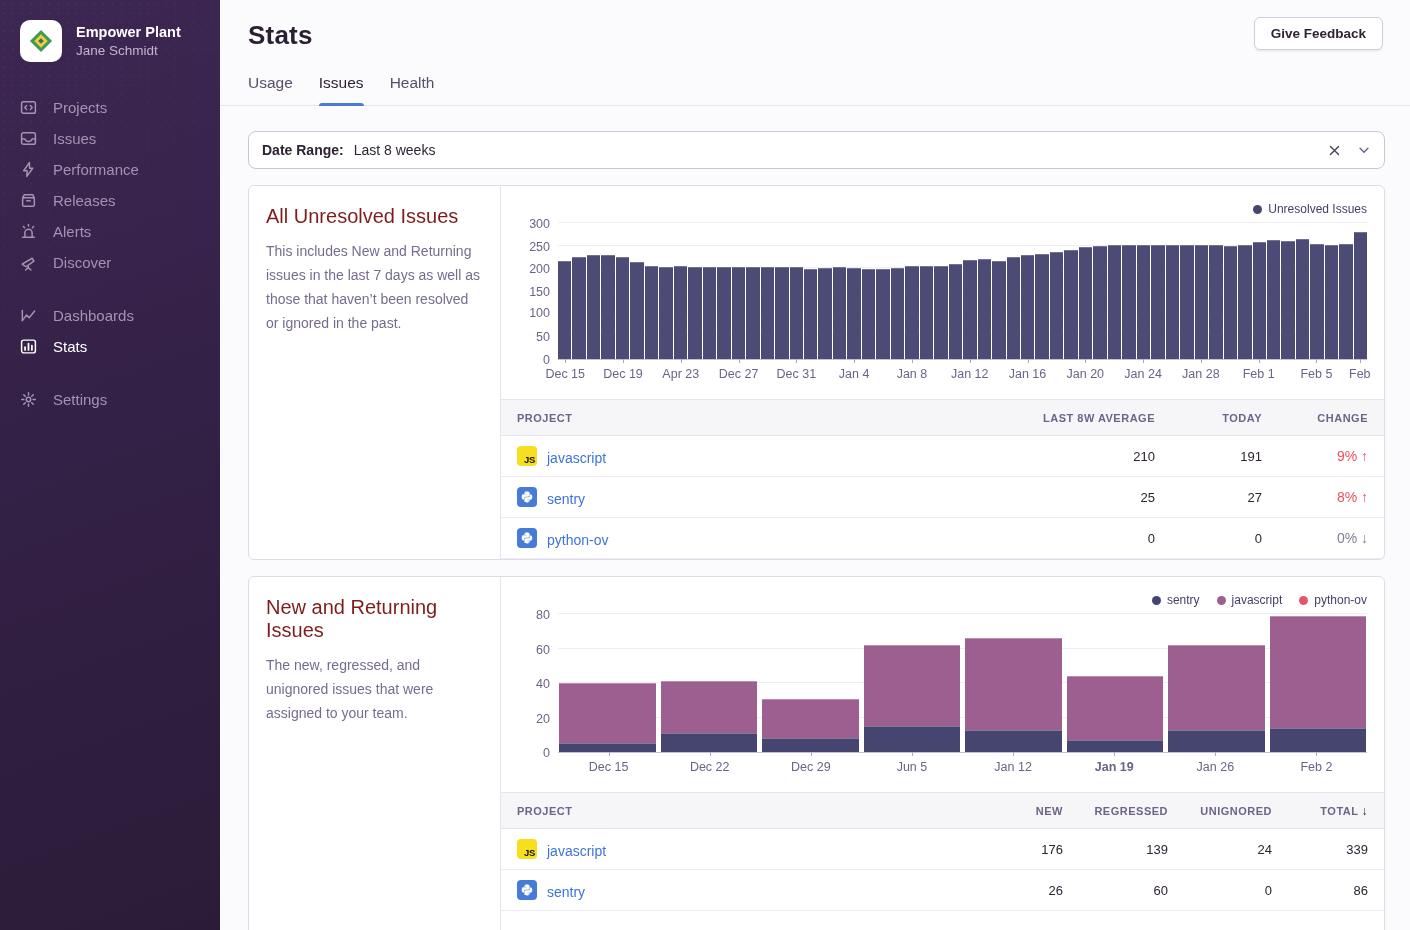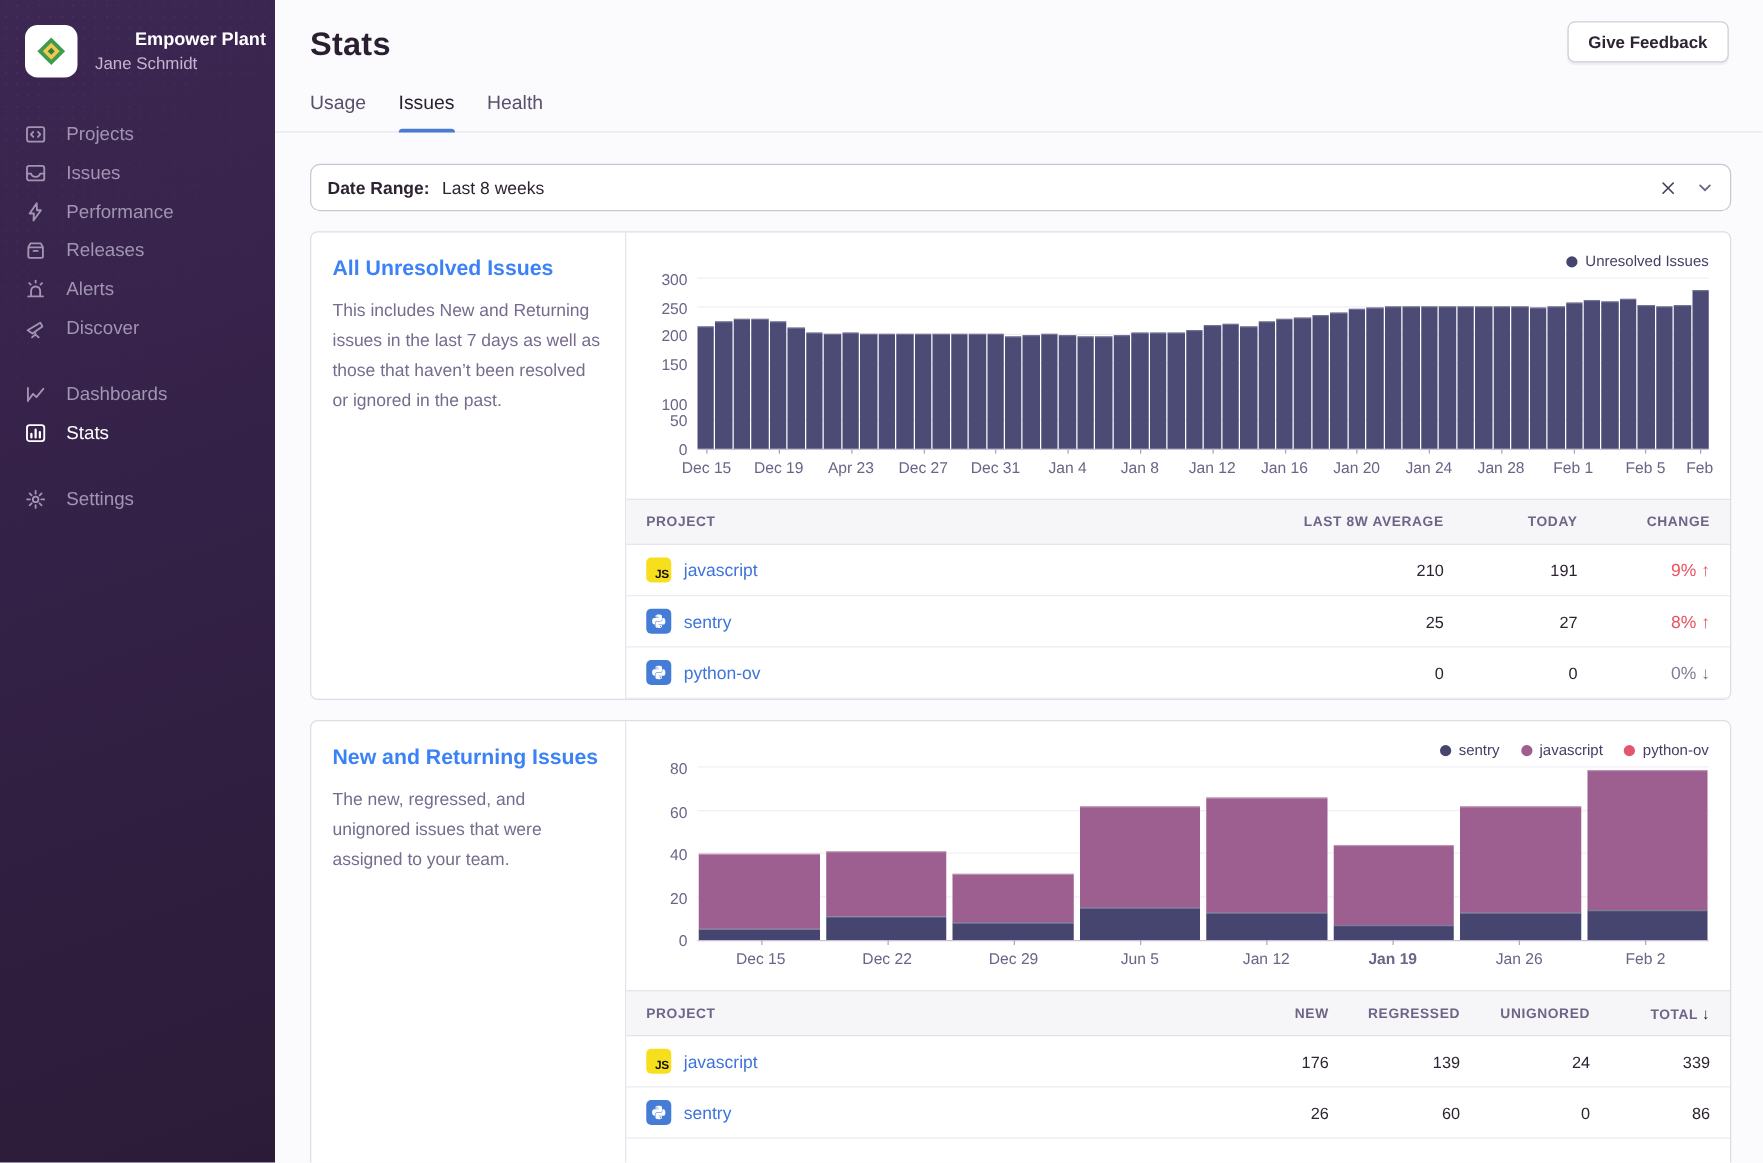--- a/index.html
+++ b/index.html
@@ -8,21 +8,21 @@
 
   
   .sidebar { position:fixed; left:0; top:0; width:220px; height:930px;
     background:linear-gradient(160deg,#3d2753 0%, #342147 45%, #2c1b38 100%); z-index:5; padding:20px 0 0 20px; }
   .sidebar::before { content:""; position:absolute; inset:0;
     background-image:radial-gradient(rgba(255,255,255,.05) 1px, transparent 1px);
     background-size:9px 9px; mask-image:linear-gradient(135deg,#000 0%,transparent 55%);
     -webkit-mask-image:linear-gradient(135deg,#000 0%,transparent 55%); pointer-events:none; }
   .org-row { display:flex; align-items:center; gap:14px; margin-bottom:30px; cursor:pointer; position:relative; }
   .org-logo { width:42px; height:42px; background:#fff; border-radius:10px; display:flex; align-items:center; justify-content:center; }
-  .org-name { color:#fff; font-weight:bold; font-size:14.5px; line-height:19px;margin-left:32px; }
+  .org-name { color:#fff; font-weight:bold; font-size:14.5px; line-height:19px; }
   .user-name { color:#c3b4d2; font-size:13.5px; line-height:18px; }
   .nav-group { margin-bottom:22px; }
   .nav-item { display:flex; align-items:center; gap:16px; height:31px; color:#a294b3;
     font-size:15px; cursor:pointer; position:relative; }
   .nav-item svg { width:17px; height:17px; flex:none; }
   .nav-item.active { color:#fff; }
 
   
   .main { margin-left:220px; height:930px; display:flex; flex-direction:column; }
   .main-header { padding:20px 27px 0 28px; border-bottom:1px solid #e9e5ee; background:#fbfafc; position:relative; }
@@ -49,21 +49,21 @@
   .team-value { color:#2d2332; }
   .control .spacer { flex:1; }
   .chev svg { width:14px; height:14px; display:block; }
   .date-control { flex:1; }
   .date-icons { display:flex; align-items:center; gap:16px; color:#443d57; }
   .x-icon svg { width:13px; height:13px; display:block; }
 
   
   .panel { display:flex; background:#fff; border:1px solid #e0dbe7; border-radius:6px; margin-bottom:16px; }
   .panel-left { width:252px; flex:none; border-right:1px solid #e6e2eb; padding:19px 16px 0 17px; }
-  .panel-title { font-size:17px; font-weight:700; color:#3b82f6; margin-bottom:11px; }
+  .panel-title { font-size:20px; font-weight:400; color:#7f1d1d; margin-bottom:11px; }
   .panel-desc { font-size:14px; color:#776c8e; line-height:24px; }
   .panel-right { flex:1; min-width:0; display:flex; flex-direction:column; }
   .chart-wrap { padding:14px 17px 0 17px; }
   .legend { display:flex; justify-content:flex-end; align-items:center; gap:17px; height:18px;
     font-size:12px; color:#453e63; margin-bottom:6px; }
   .legend-item { display:flex; align-items:center; gap:6px; }
   .legend-dot { width:9px; height:9px; border-radius:50%; }
   .chart { display:flex; }
   .ycol { width:40px; flex:none; position:relative; }
   .ycol span { position:absolute; right:8px; font-size:12.5px; color:#6d6386; transform:translateY(50%); }
@@ -80,21 +80,21 @@
   .xlabels span { position:absolute; top:7px; transform:translateX(-50%); font-size:12.5px; color:#6d6386; white-space:nowrap; }
 
   
   .stat-table { margin-top:12px; }
   .thead { display:grid; align-items:center; height:37px; padding:0 16px; background:#f6f5f8;
     border-top:1px solid #e7e3ec; border-bottom:1px solid #e7e3ec; font-size:11px; font-weight:bold;
     color:#6e6488; letter-spacing:.5px; }
   .trow { display:grid; align-items:center; height:41px; padding:0 16px; border-bottom:1px solid #edeaf1; }
   .cell-r { text-align:right; }
   .num { font-size:13px; color:#2d2332; }
-  .proj-cell { display:flex; align-items:center; gap:10px; }
+  .proj-cell { display:flex; align-items:flex-end; gap:10px; }
   .proj-icon { width:20px; height:20px; border-radius:4px; flex:none; display:flex; align-items:center; justify-content:center; }
   .proj-icon.js { background:#f7df1e; color:#111; font-size:9.5px; font-weight:bold;
     align-items:flex-end; justify-content:flex-end; padding:0 2px 1px 0; letter-spacing:-.3px; }
   .proj-icon.python { background:#447cd6; }
   .proj-icon.python svg { width:14px; height:14px; }
   .proj-link { color:#3d74db; font-size:14px; text-decoration:none; cursor:pointer; }
   .chg-up { color:#ea5160; font-size:14px; }
   .chg-down { color:#847b94; font-size:14px; }
   .sort-arrow { color:#2d2332; font-size:12px; margin-left:3px; }
 </style>
@@ -250,21 +250,21 @@
           <div class="legend" id="legend-1">
               <span class="legend-item">
                 <span class="legend-dot" style="background: rgb(70, 69, 111);"></span>
                 <span>Unresolved Issues</span>
               </span>
             </div>
           <div class="chart">
             <div class="ycol" id="ycol-1">
                 <span style="bottom: 0px;">0</span>
                 <span style="bottom: 22.6667px;">50</span>
-                <span style="bottom: 36px;">100</span>
+                <span style="bottom: 47px;">100</span>
                 <span style="bottom: 68px;">150</span>
                 <span style="bottom: 90.6667px;">200</span>
                 <span style="bottom: 113.333px;">250</span>
                 <span style="bottom: 136px;">300</span>
               </div>
             <div class="plot" id="plot-1" style="height:136px">
                 <div class="gridline" style="bottom: 22.6667px;"></div>
                 <div class="gridline" style="bottom: 45.3333px;"></div>
                 <div class="gridline" style="bottom: 68px;"></div>
                 <div class="gridline" style="bottom: 90.6667px;"></div>

